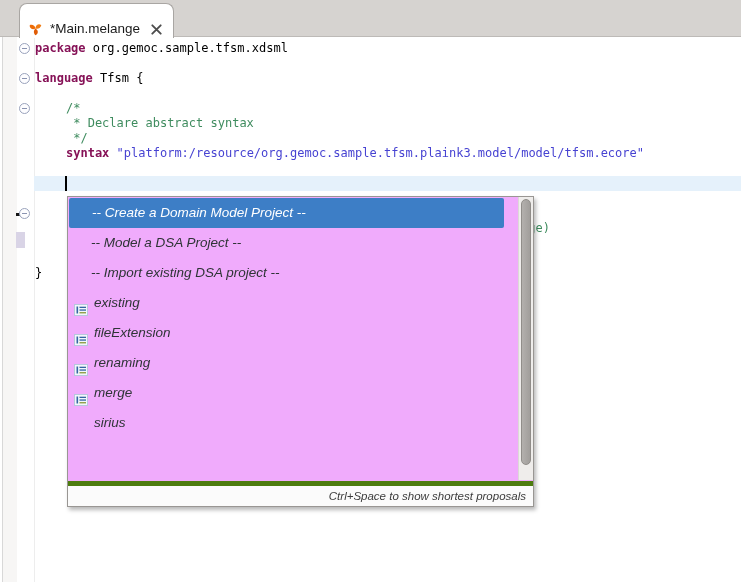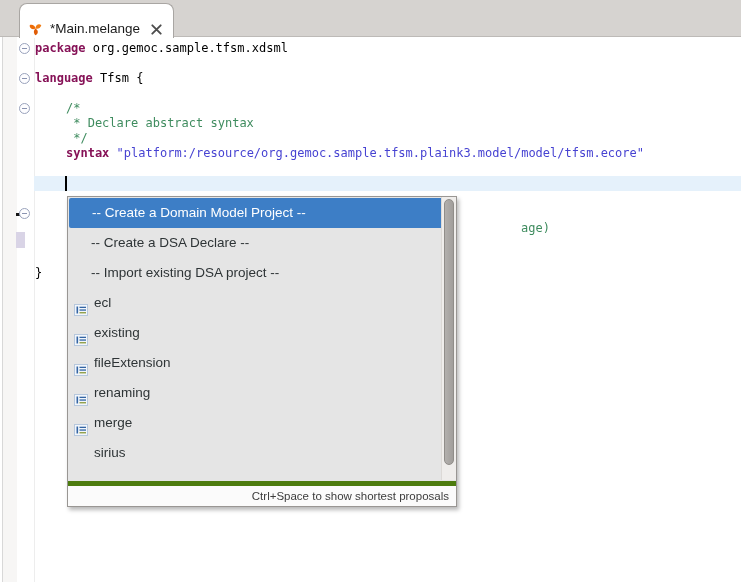--- a/index.html
+++ b/index.html
@@ -58,25 +58,26 @@
   }
   .code-line{height:15px;position:relative;}
   .code-line.hl{background:var(--cur-line);margin-left:-1px;padding-left:1px;}
   .seg-kw{color:var(--kw);font-weight:bold;}
   .seg-pl{color:#000;}
   .seg-cmt{color:var(--cmt);}
   .seg-str{color:var(--str);}
   .caret{display:inline-block;width:2px;height:15px;background:#000;vertical-align:top;}
   
   .assist{
-    position:absolute;left:67px;top:196px;width:390px;
-    background:#e5e5e5;border:1px solid var(--popup-border);
+    position:absolute;left:67px;top:196px;width:467px;
+    background:#f0abfc;border:1px solid var(--popup-border);
     box-sizing:border-box;
     box-shadow:2px 3px 4px rgba(0,0,0,0.28);
     z-index:5;
+    font-style:italic;
   }
   .assist-list{position:relative;height:284px;overflow:hidden;padding-top:1px;box-sizing:border-box;}
   .assist-row{
     position:relative;height:30px;line-height:30px;
     font-size:13.5px;color:#2e3436;white-space:nowrap;
     width:436px;
   }
   .assist-row .row-label{padding-left:23px;display:block;}
   .assist-row.has-icon .row-label{padding-left:26px;}
   .assist-row.selected{
@@ -132,37 +133,25 @@
   </div>
 
 <div class="assist">
   <div class="assist-list" id="proposal-list">
     <div class="assist-row selected">
 
     <span class="row-label">-- Create a Domain Model Project --</span>
   </div>
       <div class="assist-row">
 
-    <span class="row-label">-- Create a DSA Declare --</span>
+    <span class="row-label">-- Model a DSA Project --</span>
   </div>
       <div class="assist-row">
 
     <span class="row-label">-- Import existing DSA project --</span>
-  </div>
-      <div class="assist-row has-icon">
-    <span class="row-icon">
-      <svg width="14" height="12" viewBox="0 0 14 12">
-        <rect x="0.5" y="0.5" width="13" height="11" fill="#f2f6fb" stroke="#b7c8dd"></rect>
-        <rect x="2.5" y="2.5" width="1.6" height="7" fill="#3465a4"></rect>
-        <rect x="5.5" y="2.7" width="6.5" height="1.3" fill="#3465a4"></rect>
-        <rect x="5.5" y="5.4" width="6.5" height="1.3" fill="#3465a4"></rect>
-        <rect x="5.5" y="8.1" width="6.5" height="1.3" fill="#8a9a3a"></rect>
-      </svg>
-    </span>
-    <span class="row-label">ecl</span>
   </div>
       <div class="assist-row has-icon">
     <span class="row-icon">
       <svg width="14" height="12" viewBox="0 0 14 12">
         <rect x="0.5" y="0.5" width="13" height="11" fill="#f2f6fb" stroke="#b7c8dd"></rect>
         <rect x="2.5" y="2.5" width="1.6" height="7" fill="#3465a4"></rect>
         <rect x="5.5" y="2.7" width="6.5" height="1.3" fill="#3465a4"></rect>
         <rect x="5.5" y="5.4" width="6.5" height="1.3" fill="#3465a4"></rect>
         <rect x="5.5" y="8.1" width="6.5" height="1.3" fill="#8a9a3a"></rect>
       </svg>

